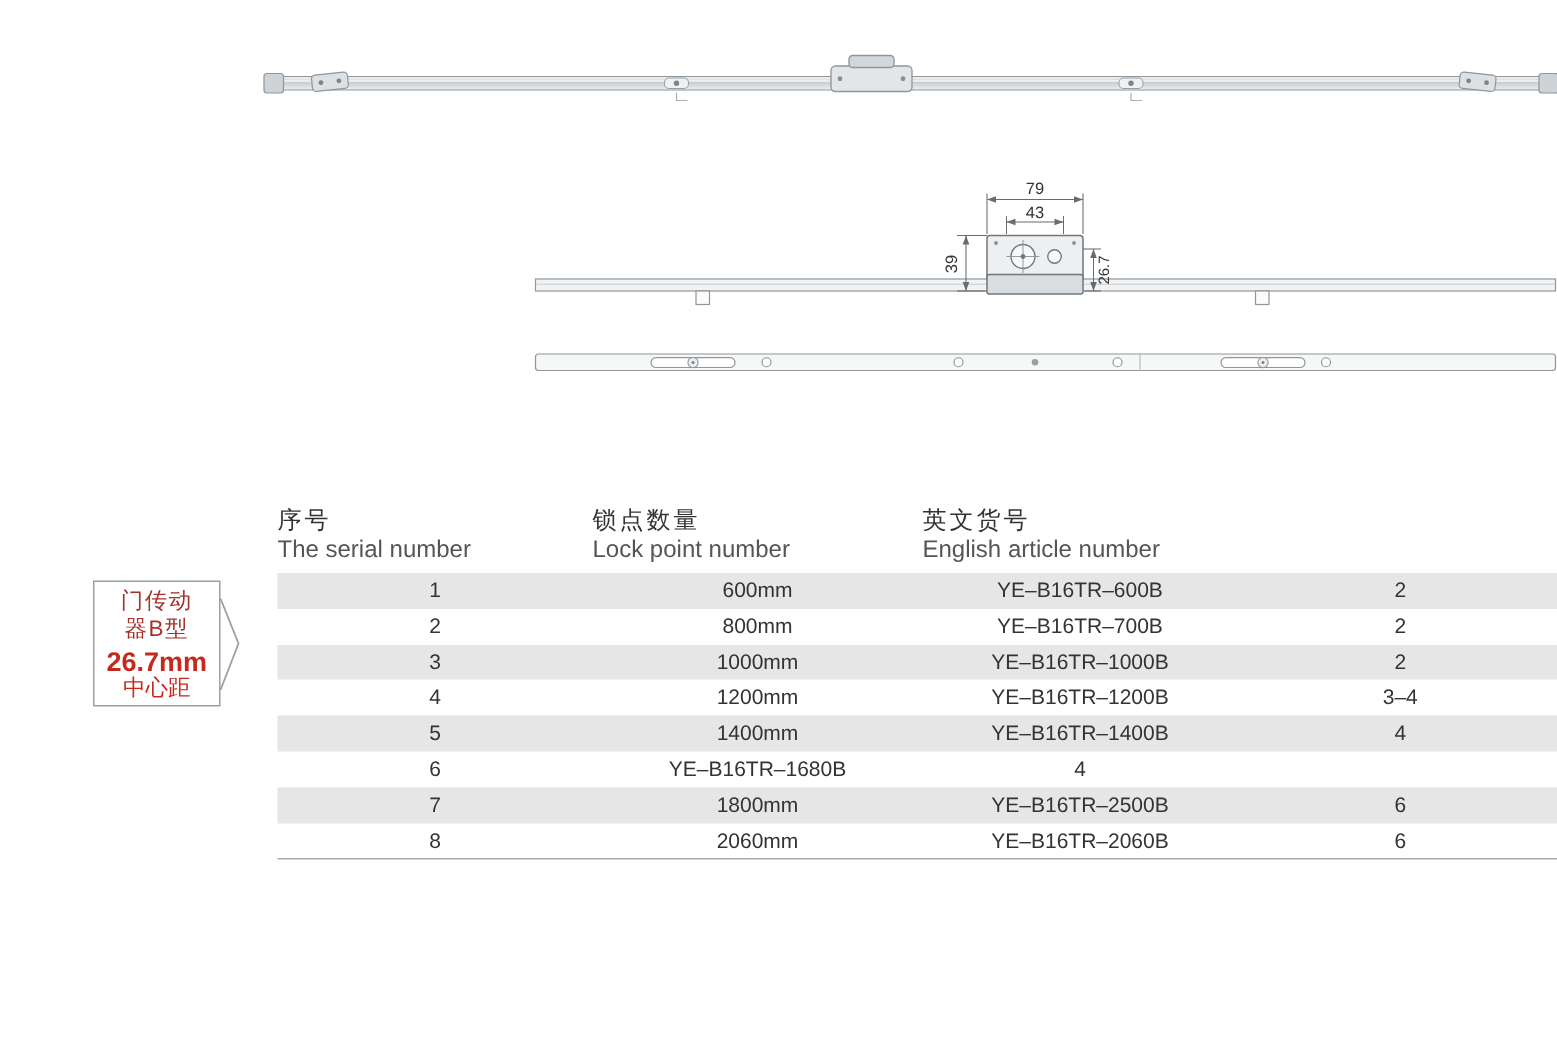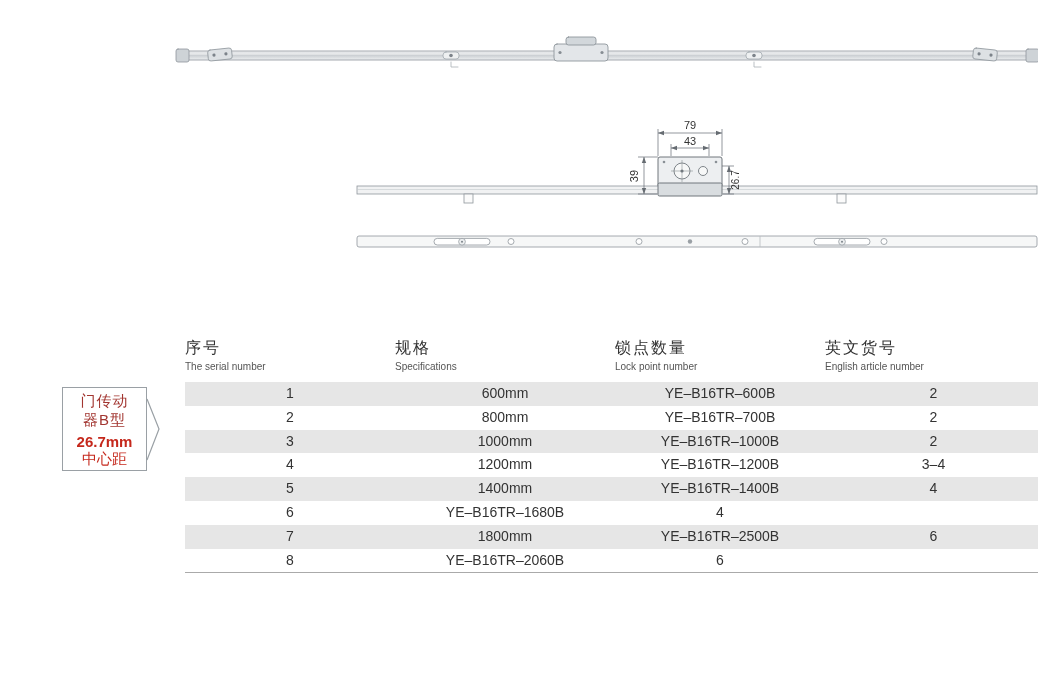--- a/index.html
+++ b/index.html
@@ -15,30 +15,30 @@
   .drawing { position:absolute; top:0; left:0; }
 
   
   .label-box {
     position:absolute; left:35px; top:387px; width:85px; height:84px;
     border:1px solid #9aa0a5;
     display:flex; flex-direction:column; align-items:center; justify-content:center;
     text-align:center; background:#ffffff;
   }
   .lb-line { font-size:15px; color:var(--label_dark_red); line-height:19px; letter-spacing:1px; }
-  .lb-size { font-size:15px; font-weight:bold; color:var(--label_red); margin-top:3px; line-height:19px; }
+  .lb-size { font-size:18px; font-weight:bold; color:var(--label_red); margin-top:3px; line-height:19px; }
   .lb-note { font-size:15px; color:var(--label_red); line-height:16px; }
   .label-pointer { position:absolute; left:119px; top:398px; }
 
   
   .spec-table { position:absolute; left:158px; top:338px; width:857px; }
   .thead, .tr { display:grid; grid-template-columns:210px 220px 210px 217px; }
   .th { text-align:left; }
   .th .zh { font-size:16px; color:#333333; letter-spacing:2px; line-height:20px; }
-  .th .en { font-size:10px; color:#555555; margin-top:3px; line-height:12px; }
+  .th .en { font-size:16px; color:#555555; margin-top:3px; line-height:12px; }
   .tbody { margin-top:9px; border-bottom:1px solid #aaaaaa; }
   .tr { height:23.8px; }
   .tr.shaded { background:var(--row_shade); }
   .td { text-align:center; font-size:14px; color:#333333; line-height:23.8px; }
 </style>
 </head>
 <body>
 
 <div class="page">
 
@@ -175,24 +175,20 @@
     <polyline points="1,1 13,31 1,62" fill="none" stroke="#9aa0a5" stroke-width="1.2"></polyline>
   </svg>
 
   <div class="spec-table">
     <div class="thead">
       <div class="th">
         <div class="zh">序号</div>
         <div class="en">The serial number</div>
       </div>
       <div class="th">
-        <div class="zh">规格</div>
-        <div class="en">Specifications</div>
-      </div>
-      <div class="th">
         <div class="zh">锁点数量</div>
         <div class="en">Lock point number</div>
       </div>
       <div class="th">
         <div class="zh">英文货号</div>
         <div class="en">English article number</div>
       </div>
     </div>
 
     <div class="tbody">
@@ -232,19 +228,20 @@
         <div class="td">4</div>
       </div>
       <div class="tr shaded">
         <div class="td">7</div>
         <div class="td">1800mm</div>
         <div class="td">YE–B16TR–2500B</div>
         <div class="td">6</div>
       </div>
       <div class="tr">
         <div class="td">8</div>
+        <div class="td">2060mm</div>
         <div class="td">YE–B16TR–2060B</div>
         <div class="td">6</div>
       </div>
     </div>
   </div>
 
 </div>
 
 </body></html>

